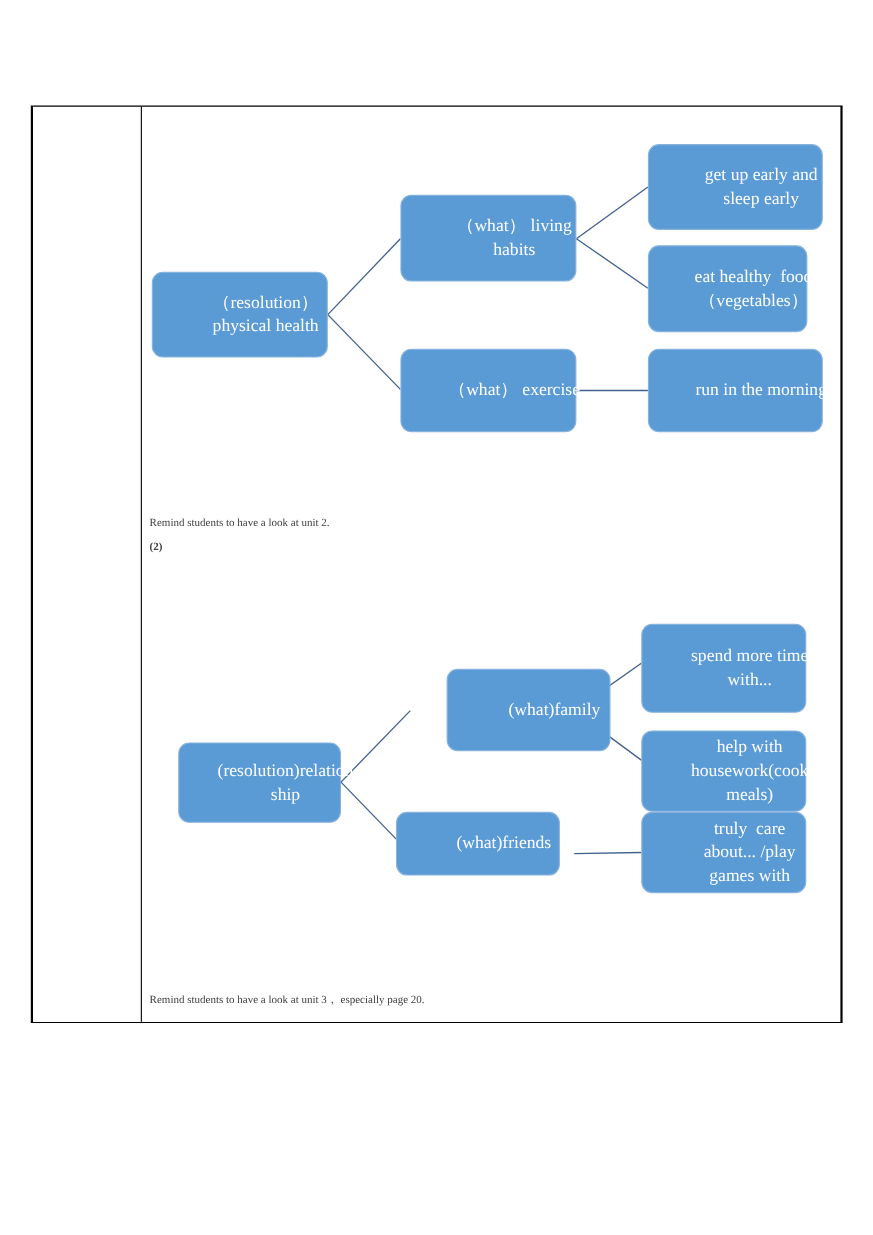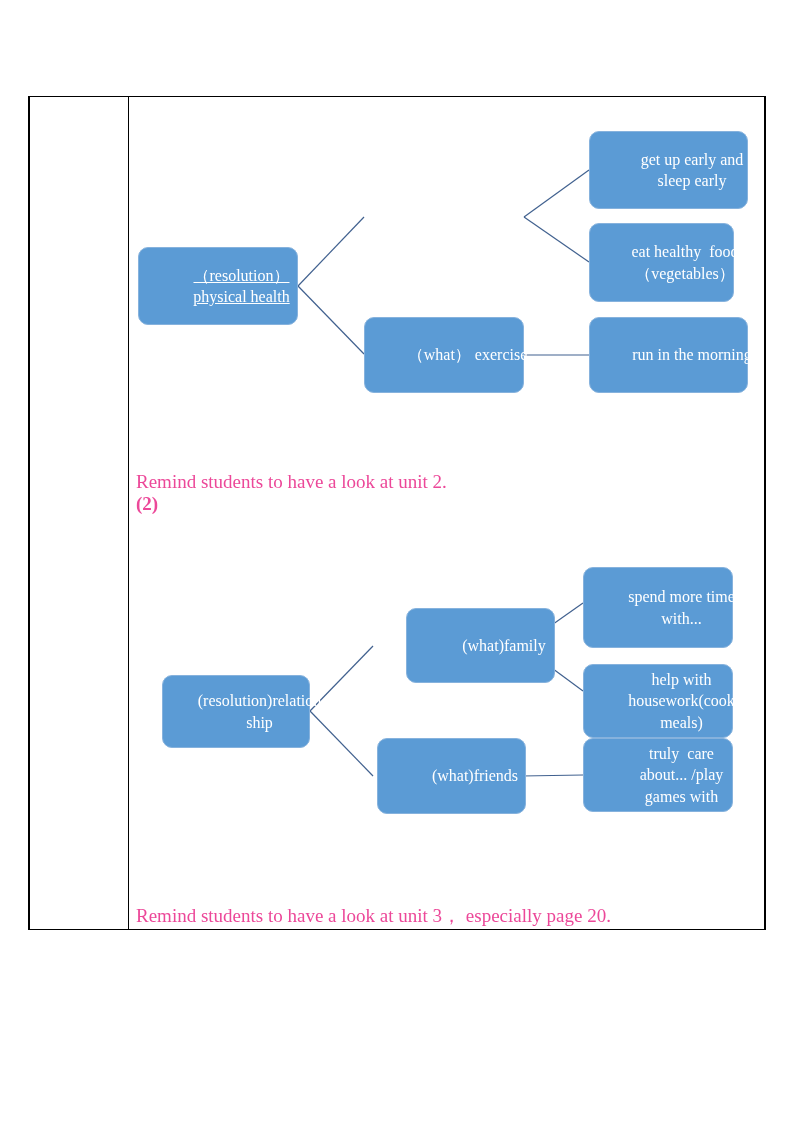--- a/index.html
+++ b/index.html
@@ -28,39 +28,39 @@
     color:#ffffff;
     font-size:16px;
     line-height:1.32;
     display:flex;align-items:center;justify-content:center;
     text-align:center;
     white-space:pre;
     padding-left:47px;
   }
   .para{
     position:absolute;
-    color:#ec4899;
-    font-size:19px;
+    color:#404040;
+    font-size:10px;
     line-height:1.25;
     white-space:pre;
   }
   .para.bold{font-weight:bold;}
 
   
-  .d1-root{left:138px;top:247px;width:160px;height:78px;text-decoration:underline;}
+  .d1-root{left:138px;top:247px;width:160px;height:78px;}
   .d1-b1{left:364px;top:177px;width:160px;height:79px;}
   .d1-b2{left:364px;top:317px;width:160px;height:76px;}
   .d1-l1{left:589px;top:131px;width:159px;height:78px;}
   .d1-l2{left:589px;top:223px;width:145px;height:79px;}
   .d1-l3{left:589px;top:317px;width:159px;height:76px;}
 
   
   .d2-root{left:162px;top:675px;width:148px;height:73px;text-align:center;}
   .d2-b1{left:373px;top:608px;width:149px;height:75px;margin-left:33px;}
-  .d2-b2{left:377px;top:738px;width:149px;height:76px;}
+  .d2-b2{left:360px;top:738px;width:149px;height:58px;}
   .d2-l1{left:583px;top:567px;width:150px;height:81px;}
   .d2-l2{left:583px;top:664px;width:150px;height:74px;}
   .d2-l3{left:583px;top:738px;width:150px;height:74px;}
 
   .p-note1{left:136px;top:470px;}
   .p-label2{left:136px;top:492px;}
   .p-note3{left:136px;top:904px;}
 </style>
 </head>
 <body>
@@ -81,20 +81,22 @@
 
     <line x1="310" y1="711" x2="373" y2="646" stroke="#41618F" stroke-width="1.2"></line>
     <line x1="310" y1="711" x2="373" y2="776" stroke="#41618F" stroke-width="1.2"></line>
     <line x1="522" y1="646" x2="583" y2="603" stroke="#41618F" stroke-width="1.2"></line>
     <line x1="522" y1="646" x2="583" y2="691" stroke="#41618F" stroke-width="1.2"></line>
     <line x1="522" y1="776" x2="583" y2="775" stroke="#41618F" stroke-width="1.2"></line>
   </svg>
 
   <div class="node d1-root">（resolution）
 physical health</div>
+  <div class="node d1-b1">（what） living
+habits</div>
   <div class="node d1-b2">（what） exercise</div>
   <div class="node d1-l1">get up early and
 sleep early</div>
   <div class="node d1-l2">eat healthy  food
 （vegetables）</div>
   <div class="node d1-l3">run in the morning</div>
 
   <div class="para p-note1">Remind students to have a look at unit 2.</div>
   <div class="para bold p-label2">(2)</div>
 

